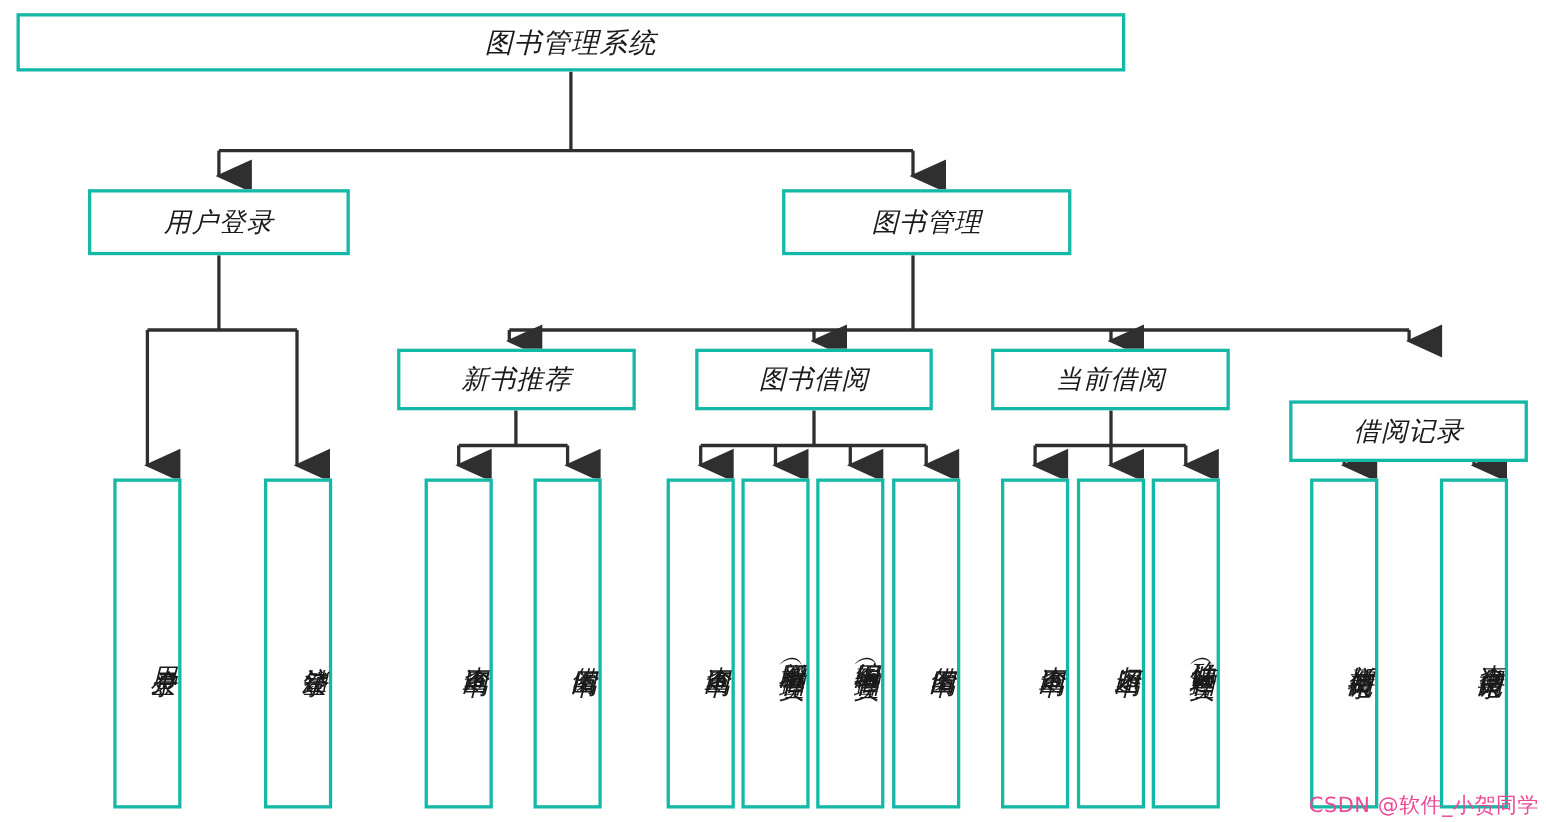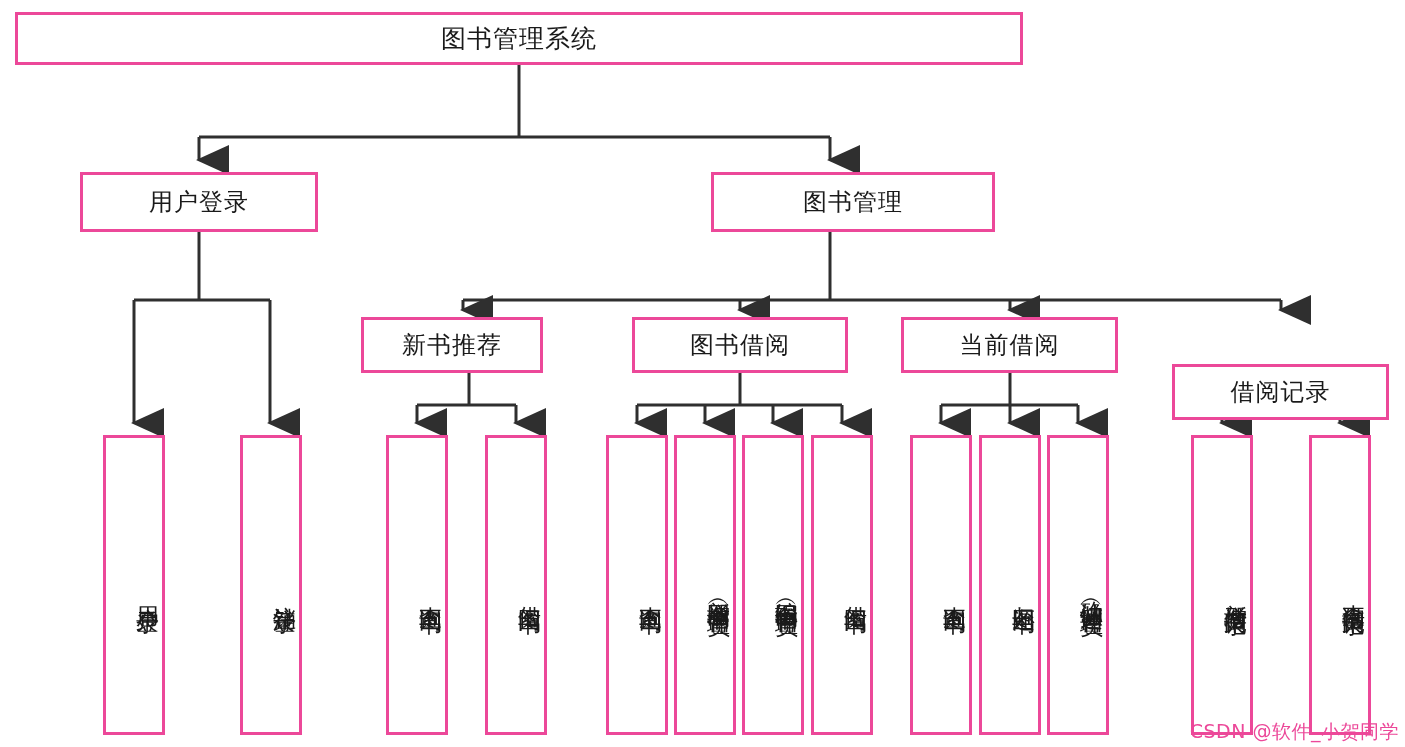--- a/index.html
+++ b/index.html
@@ -22,25 +22,26 @@
     left: 0;
     top: 0;
     width: 1405px;
     height: 747px;
     pointer-events: none;
   }
   .node {
     position: absolute;
     box-sizing: border-box;
     background: #ffffff;
-    border: 3px solid #ec4899;
+    border: 3px solid #14b8a6;
     display: flex;
     align-items: center;
     justify-content: center;
     color: #1a1a1a;
+    font-style: italic;
   }
   .node.horiz {
     font-size: 24px;
     line-height: 1.2;
     letter-spacing: 1px;
   }
   .node.root {
     font-size: 25px;
   }
   .node.leaf {
@@ -123,25 +124,25 @@
     </g>
   </svg>
 
   <div class="node horiz root" style="left:15px; top:12px; width:1008px; height:53px;">
     <span class="label">图书管理系统</span>
   </div>
 
   <div class="node horiz" style="left:80px; top:172px; width:238px; height:60px;">
     <span class="label">用户登录</span>
   </div>
-  <div class="node horiz" style="left:711px; top:172px; width:284px; height:60px;">
+  <div class="node horiz" style="left:711px; top:172px; width:263px; height:60px;">
     <span class="label">图书管理</span>
   </div>
 
-  <div class="node horiz" style="left:361px; top:317px; width:182px; height:56px;">
+  <div class="node horiz" style="left:361px; top:317px; width:217px; height:56px;">
     <span class="label">新书推荐</span>
   </div>
   <div class="node horiz" style="left:632px; top:317px; width:216px; height:56px;">
     <span class="label">图书借阅</span>
   </div>
   <div class="node horiz" style="left:901px; top:317px; width:217px; height:56px;">
     <span class="label">当前借阅</span>
   </div>
   <div class="node horiz" style="left:1172px; top:317px; width:217px; height:56px;margin-top:47px;">
     <span class="label">借阅记录</span>

